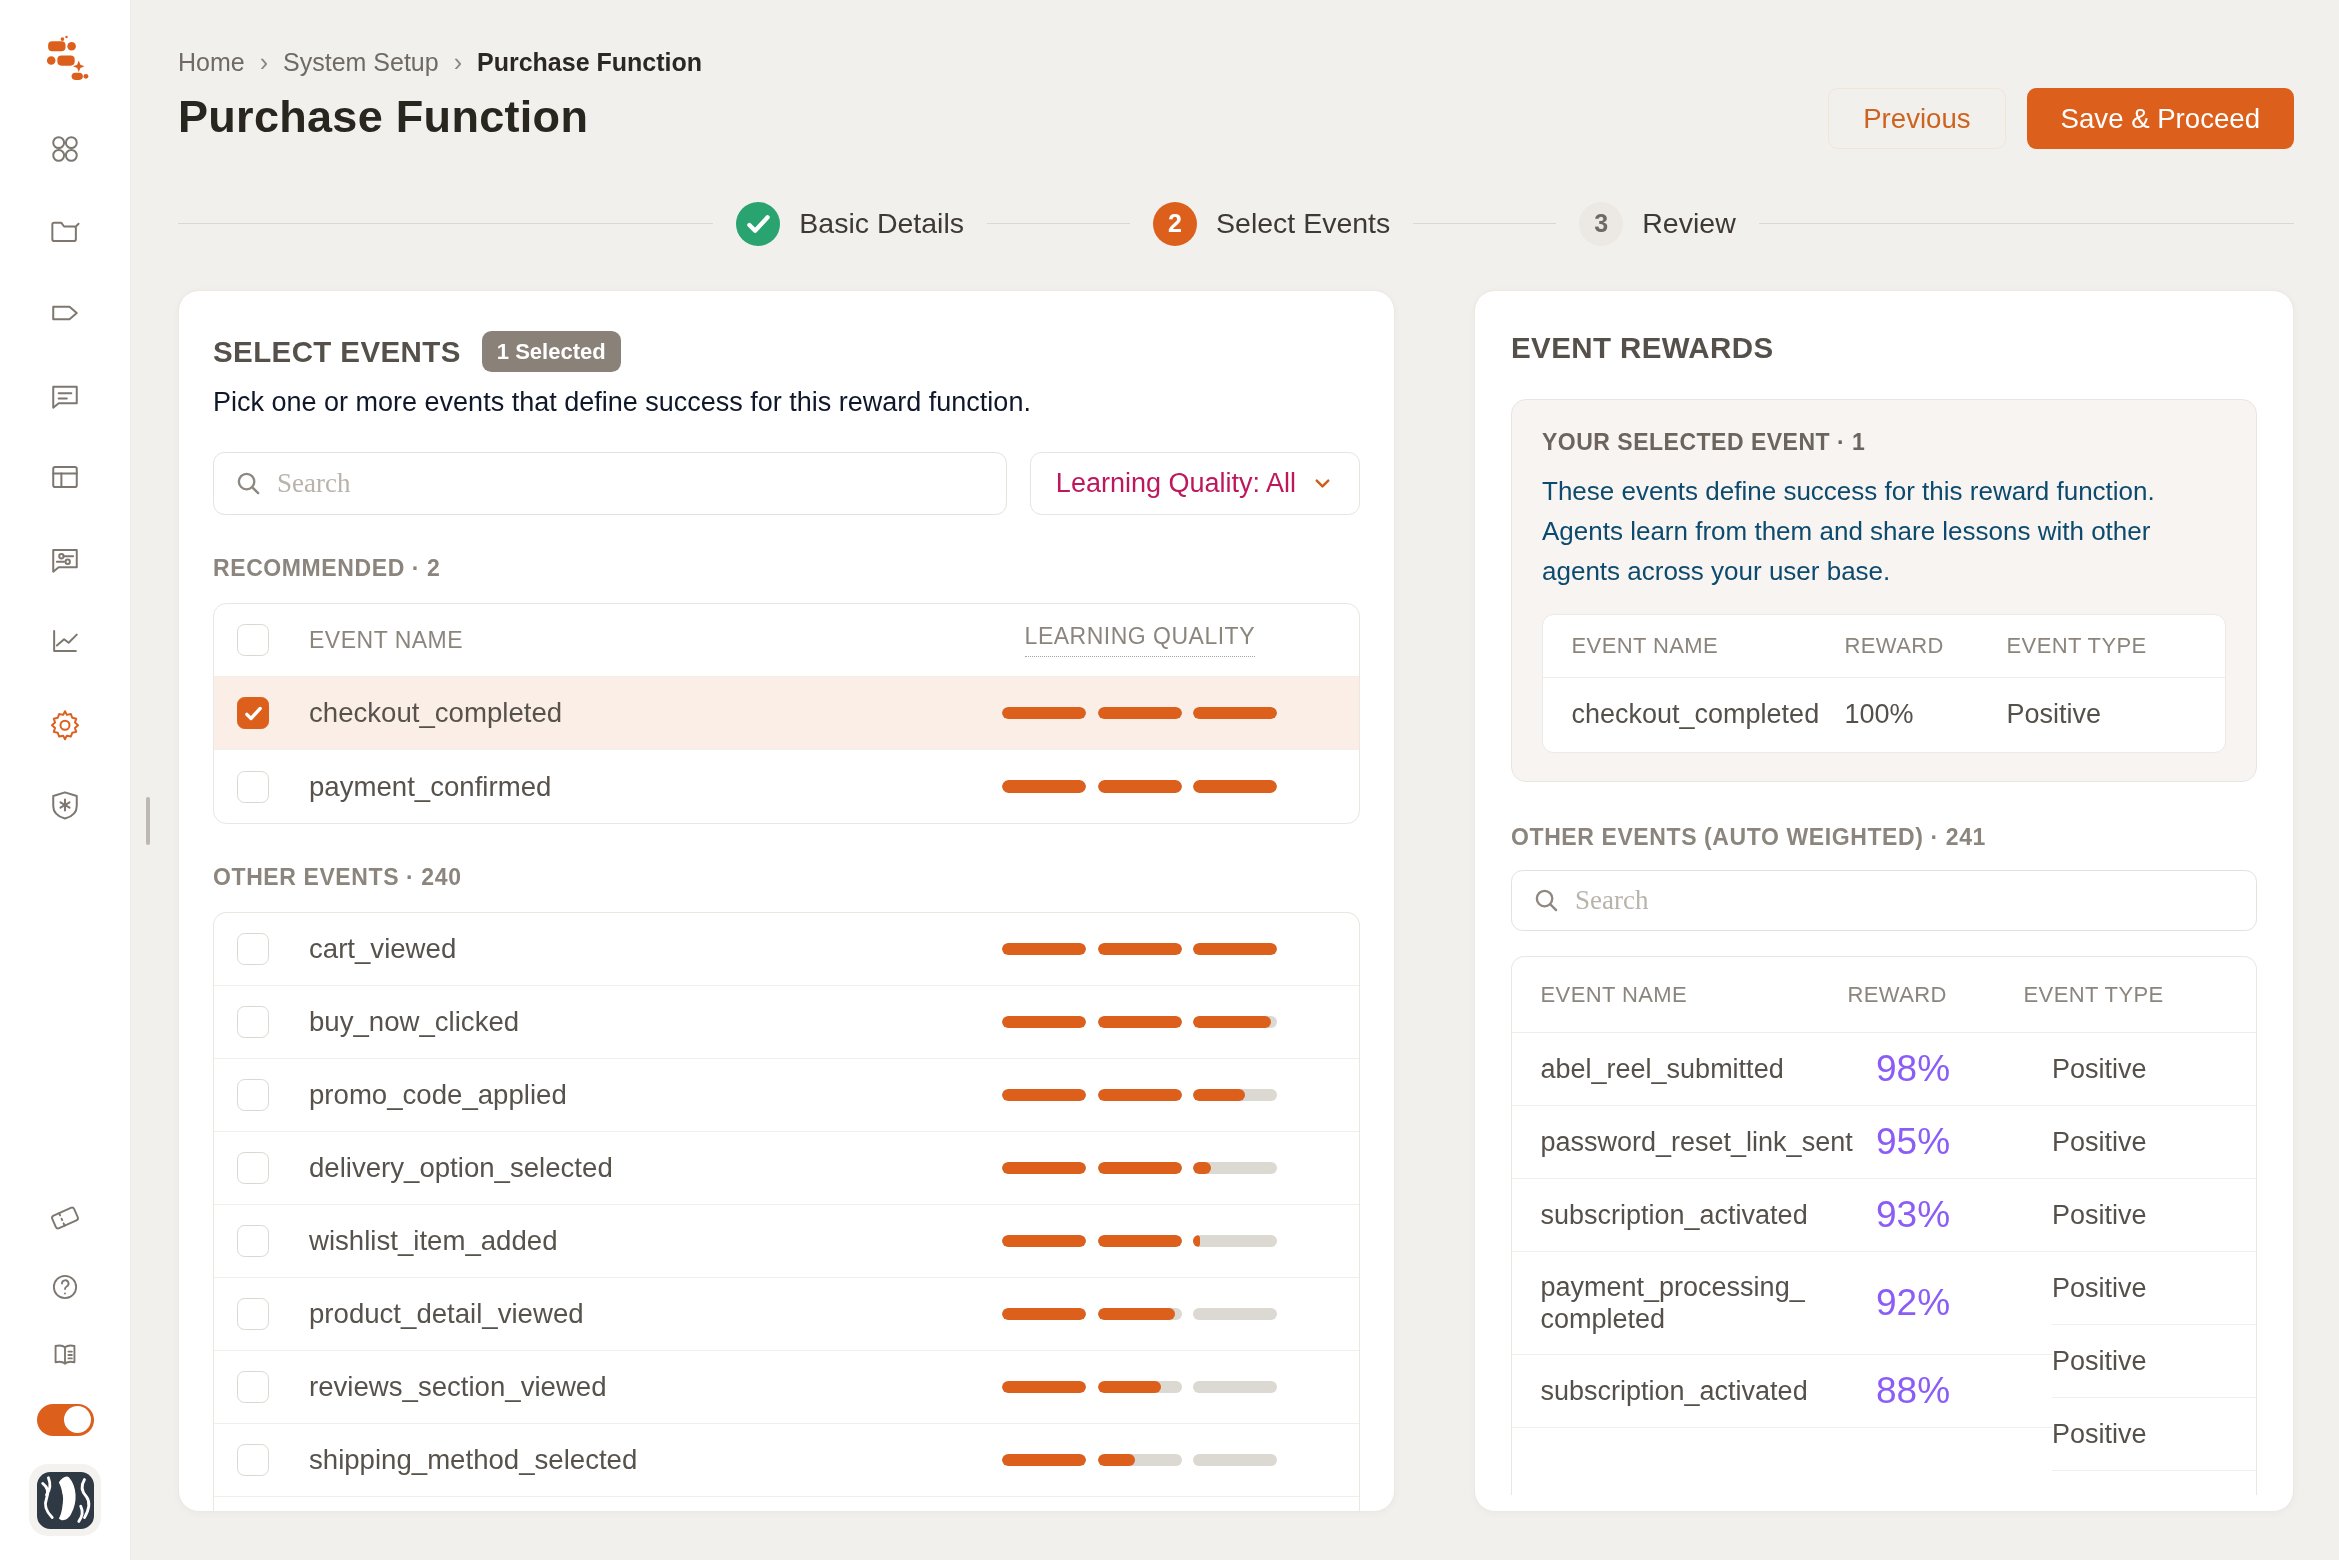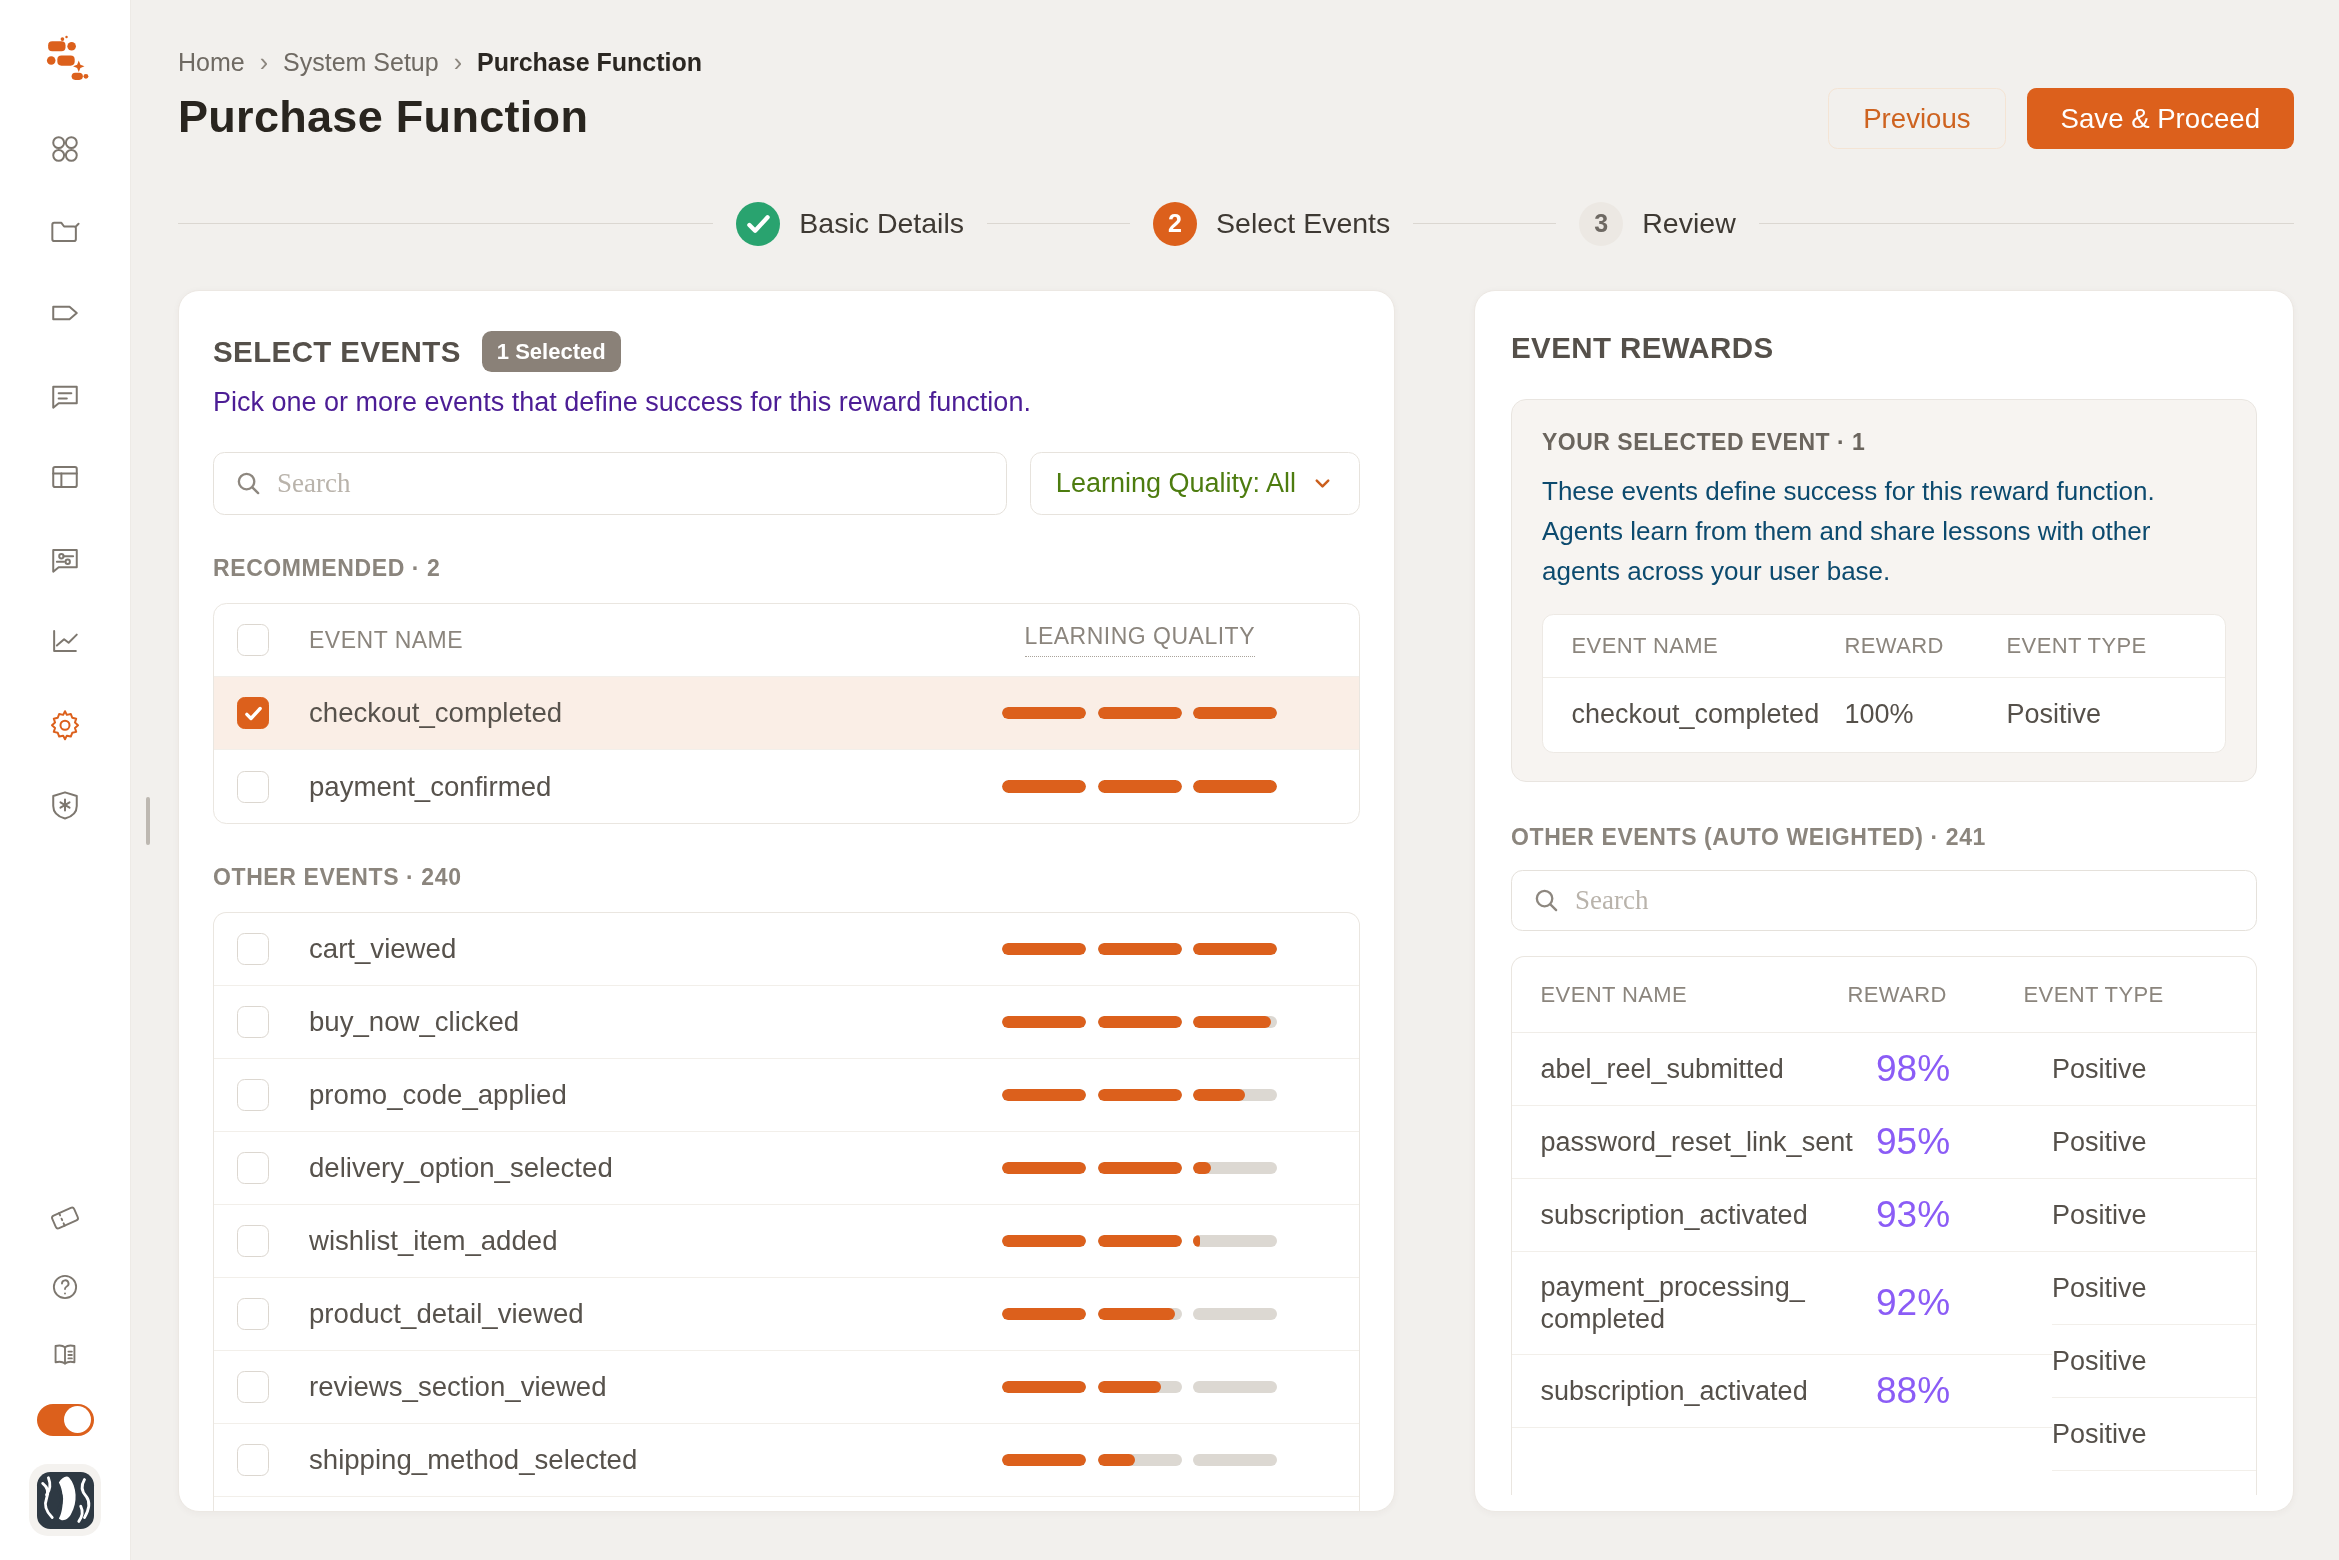--- a/index.html
+++ b/index.html
@@ -47,27 +47,27 @@
   .step-circle.todo { background:#ECE8E3; color:#6E6963; }
   .step-label { font-size:28.5px; color:#3E3933; font-weight:500; }
   
   .panel { position:absolute; top:290px; height:1222px; background:#fff; border:1px solid #ECE8E3; border-radius:21px; box-shadow:0 1.9px 7.6px rgba(70,60,45,.04); overflow:hidden; }
   .panel-left  { left:178px;  width:1217px; padding:40px 34px; }
   .panel-right { left:1474px; width:820px;  padding:40px 36px; }
   .scroll-hint { position:absolute; left:146px; top:797px; width:3.8px; height:48px; border-radius:1.9px; background:#BDB8B1; cursor:grab; }
   h2.sec-title { font-size:29.5px; font-weight:700; color:#55504A; letter-spacing:0.4px; }
   .badge { background:#8A8178; color:#fff; font-size:22px; font-weight:700; padding:7.6px 15px; border-radius:9.5px; }
   .head-row { display:flex; align-items:center; gap:21px; }
-  .sub { margin-top:15px; font-size:27px; color:#4c1d95; }
+  .sub { margin-top:15px; font-size:27px; color:#0f172a; }
   
   .tools { margin-top:34px; display:flex; gap:23px; }
   .search { flex:1; height:63px; border:1px solid #E5E1DB; border-radius:11.4px; background:#fff; display:flex; align-items:center; padding:0 21px; gap:15px; }
   .search input { border:none; outline:none; flex:1; font-size:27px; color:#57524C; font-family:Liberation Serif, serif; background:transparent; }
   .search input::placeholder { color:#B9B3AB; }
-  .filter-btn { height:63px; border:1px solid #E7E3DD; background:#fff; border-radius:11.4px; display:flex; align-items:center; gap:15px; padding:0 25px; font-size:27px; color:#4d7c0f; cursor:pointer; }
+  .filter-btn { height:63px; border:1px solid #E7E3DD; background:#fff; border-radius:11.4px; display:flex; align-items:center; gap:15px; padding:0 25px; font-size:27px; color:#be185d; cursor:pointer; }
   .group-label { margin-top:40px; font-size:23px; font-weight:700; color:#8B857D; letter-spacing:0.6px; }
   
   .card { margin-top:21px; border:1px solid #EAE6E0; border-radius:13.3px; overflow:hidden; background:#fff; }
   .card.clipped { border-bottom:none; border-bottom-left-radius:0; border-bottom-right-radius:0; }
   .lrow { height:73px; display:flex; align-items:center; padding:0 23px; border-bottom:1px solid #F2EFEA; }
   .lrow:last-child { border-bottom:none; }
   .lrow.header { color:#8B857D; font-size:23px; letter-spacing:0.5px; }
   .lrow .ename { margin-left:40px; font-size:27.6px; color:#57524C; }
   .lrow.header .ename { font-size:23px; color:#8B857D; }
   .lrow.selected { background:#FAEEE6; }

